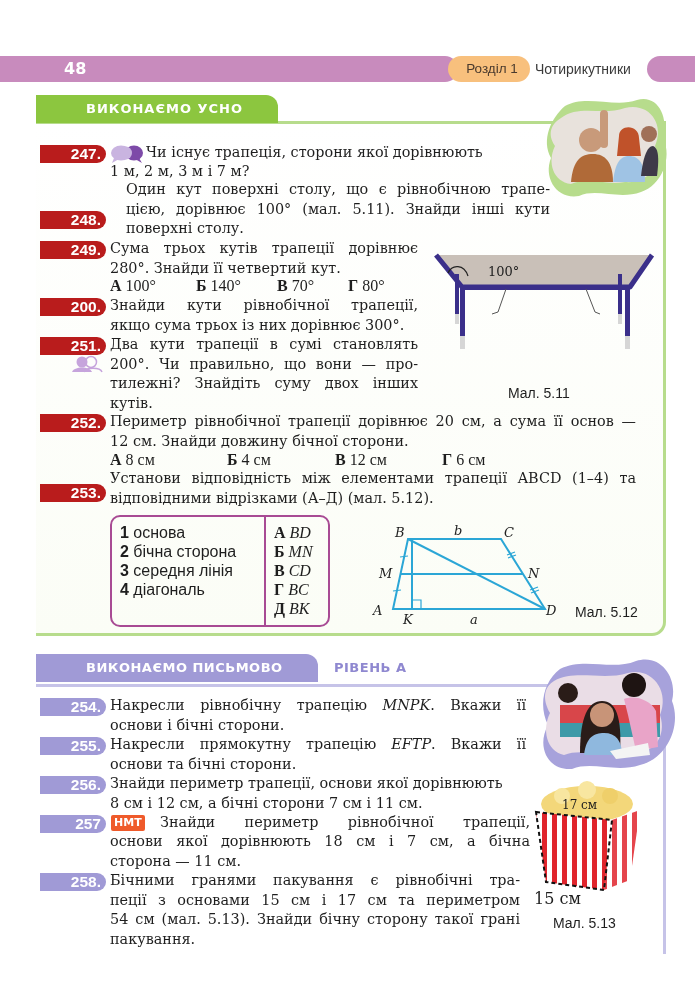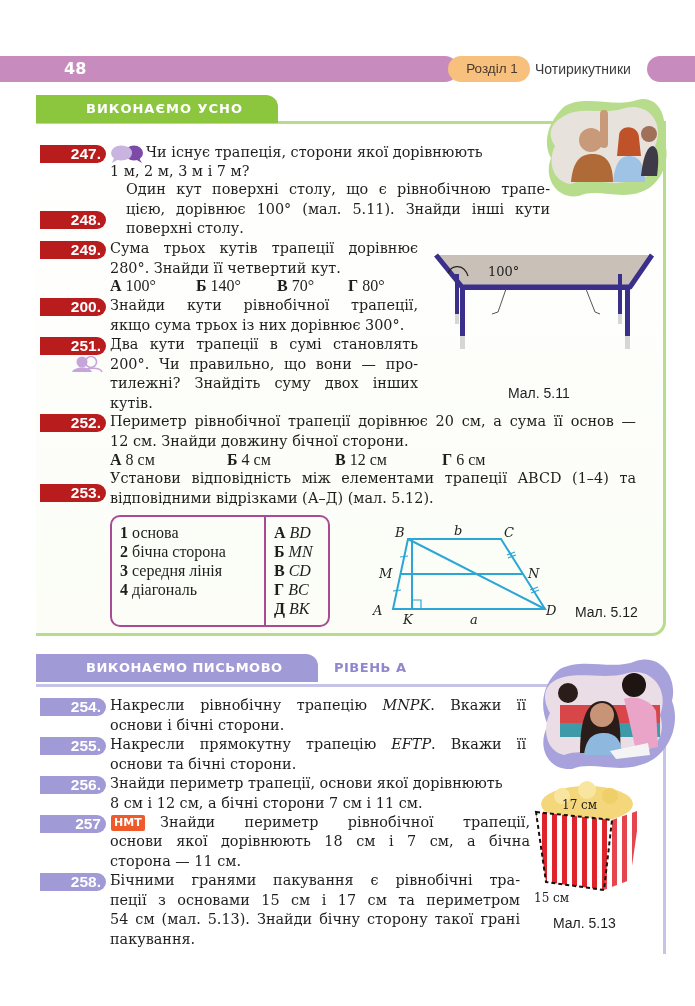--- a/index.html
+++ b/index.html
@@ -34,21 +34,21 @@
   .txt i { font-style: italic; }
   .opts { position: absolute; font-family: "Liberation Serif", serif; font-size: 16px; color: #1e1e1e; }
   .opts span { position: absolute; white-space: nowrap; }
   .opts b { font-weight: bold; }
 
   .caption { position: absolute; font-family: "Liberation Sans", sans-serif; font-size: 14px; color: #1e1e1e; }
 
   
   .match { position: absolute; left: 110px; top: 515px; width: 220px; height: 112px; border: 2px solid #a84b94; border-radius: 10px; }
   .match .divider { position: absolute; left: 152px; top: 0; width: 2px; height: 108px; background: #a84b94; }
-  .match .l { position: absolute; left: 8px; font-family: Liberation Serif, serif; font-size: 16px; line-height: 19px; }
+  .match .l { position: absolute; left: 8px; font-family: Liberation Sans, sans-serif; font-size: 16px; line-height: 19px; }
   .match .r { position: absolute; left: 162px; font-family: "Liberation Serif", serif; font-size: 16px; line-height: 19px; }
   .match b { font-weight: bold; }
   .match i { font-style: italic; }
 
   .nmt { display: inline-block; background: #ef5a2a; color: #ffffff; font-family: "DejaVu Sans", sans-serif; font-weight: bold; font-size: 11px; padding: 1px 3px; border-radius: 2px; line-height: 14px; vertical-align: 1px; }
 
   svg { position: absolute; overflow: visible; }
 </style>
 </head>
 <body>
@@ -270,14 +270,14 @@
     <pattern id="stripes" width="10" height="10" patternUnits="userSpaceOnUse">
       <rect width="10" height="10" fill="#ffffff"></rect>
       <rect width="5" height="10" fill="#e0242c"></rect>
     </pattern>
   </defs>
   <polygon points="4,30 80,38 72,108 14,100" fill="url(#stripes)"></polygon>
   <polygon points="80,38 108,28 98,98 72,108" fill="url(#stripes)" opacity="0.85"></polygon>
   <polygon points="4,30 80,38 72,108 14,100" fill="none" stroke="#111" stroke-width="2" stroke-dasharray="4,3"></polygon>
 </svg>
 <div class="txt" style="left:562px;top:796px;font-size:12px;">17 см</div>
-<div class="txt" style="left:534px;top:889px;font-size:12px;">15 см</div>
+<div class="txt" style="left:534px;top:889px;font-size:16px;">15 см</div>
 <div class="caption" style="left:553px;top:915px;">Мал. 5.13</div>
 
 </body></html>

